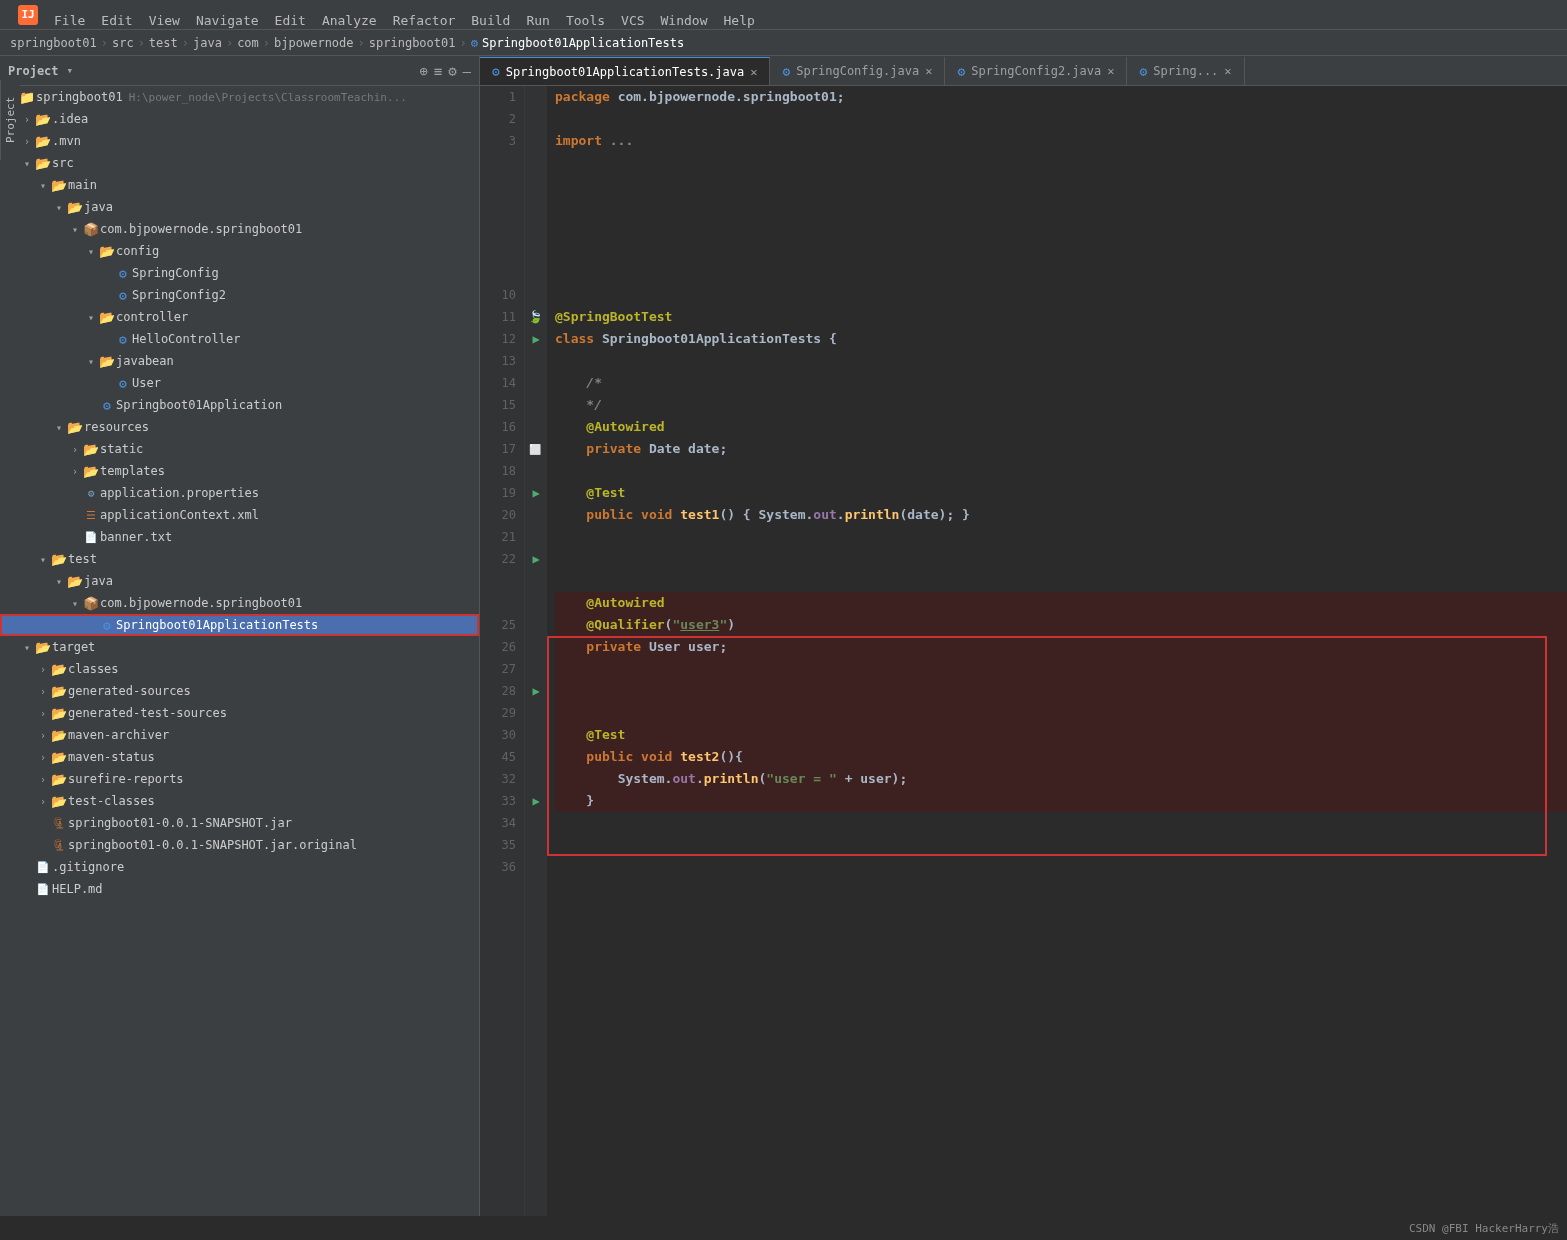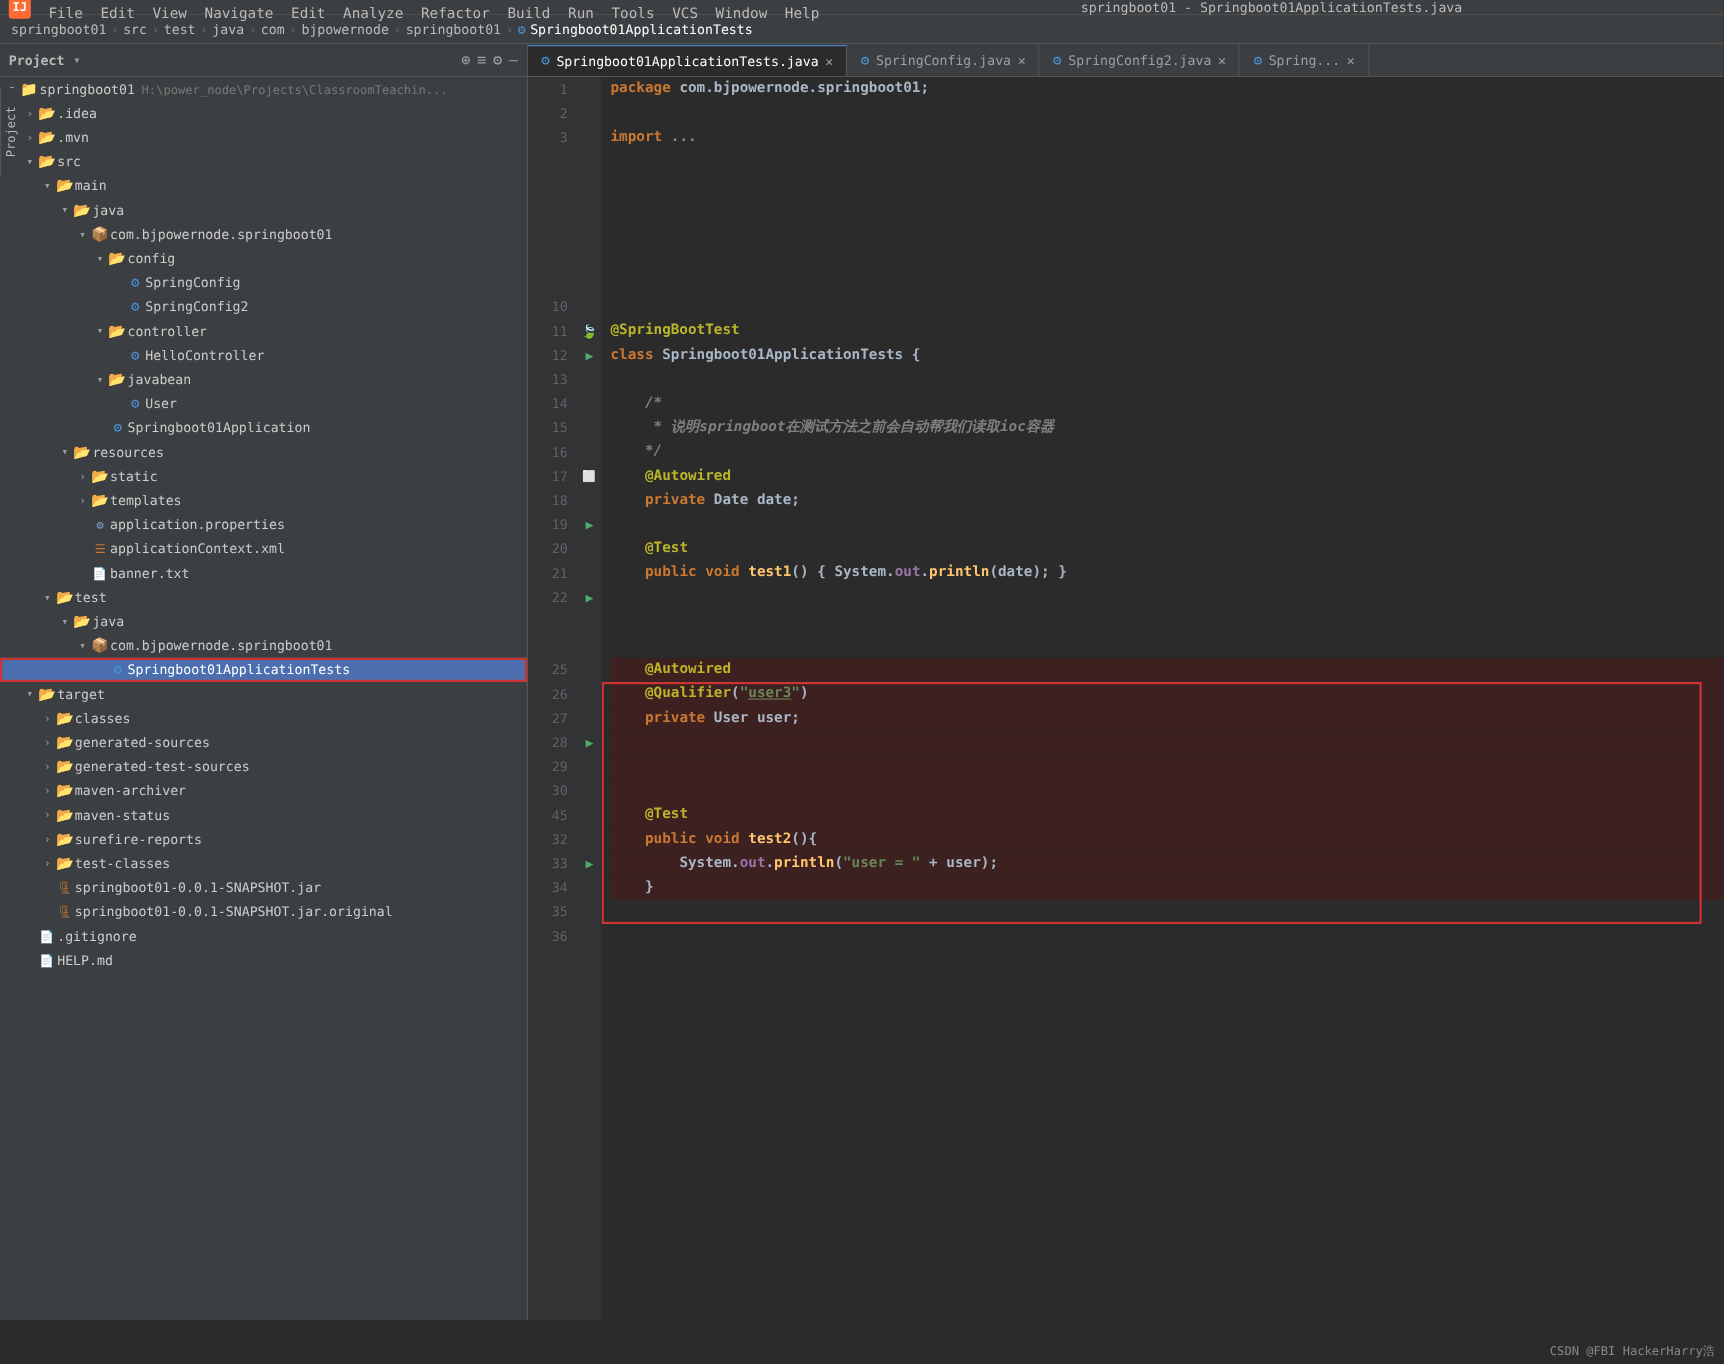--- a/index.html
+++ b/index.html
@@ -9,24 +9,24 @@
       color: #a9b7c6; 
       width: 1567px; 
       height: 1240px; 
       overflow: hidden;
       font-size: 13px;
     }
 
     
     .title-bar {
       background: #3c3f41;
-      height: 14px;
+      height: 30px;
       display: flex;
       align-items: center;
-      padding: 0 8px;
+      padding: 0 18px;
       border-bottom: 1px solid #555;
     }
     .title-bar-icon {
       width: 20px;
       height: 20px;
       background: #ff6b35;
       border-radius: 3px;
       margin-right: 8px;
       display: flex; align-items: center; justify-content: center;
       color: white; font-weight: bold; font-size: 11px;
@@ -282,21 +282,20 @@
     <span class="menu-item">Edit</span>
     <span class="menu-item">Analyze</span>
     <span class="menu-item">Refactor</span>
     <span class="menu-item">Build</span>
     <span class="menu-item">Run</span>
     <span class="menu-item">Tools</span>
     <span class="menu-item">VCS</span>
     <span class="menu-item">Window</span>
     <span class="menu-item">Help</span>
   </div>
-  <div class="menu-title">springboot01 - Springboot01ApplicationTests.java</div>
 </div>
 
 <div class="breadcrumb">
   <span>springboot01</span>
   <span class="sep">›</span>
   <span>src</span>
   <span class="sep">›</span>
   <span>test</span>
   <span class="sep">›</span>
   <span>java</span>
@@ -814,23 +813,20 @@
           <span class="kw">class</span><span> </span><span class="cls">Springboot01ApplicationTests</span><span class="pun"> {</span>
         </div>
 
         <div class="code-line">&nbsp;</div>
 
         <div class="code-line">
           <span>    </span><span class="cmt">/*</span>
         </div>
 
 
-        <div class="code-line">
-          <span class="cmt">     * 说明springboot在测试方法之前会自动帮我们读取ioc容器</span>
-        </div>
 
         <div class="code-line">
           <span>    </span><span class="cmt">*/</span>
         </div>
 
         <div class="code-line">
           <span>    </span><span class="ann">@Autowired</span>
         </div>
 
         <div class="code-line">

